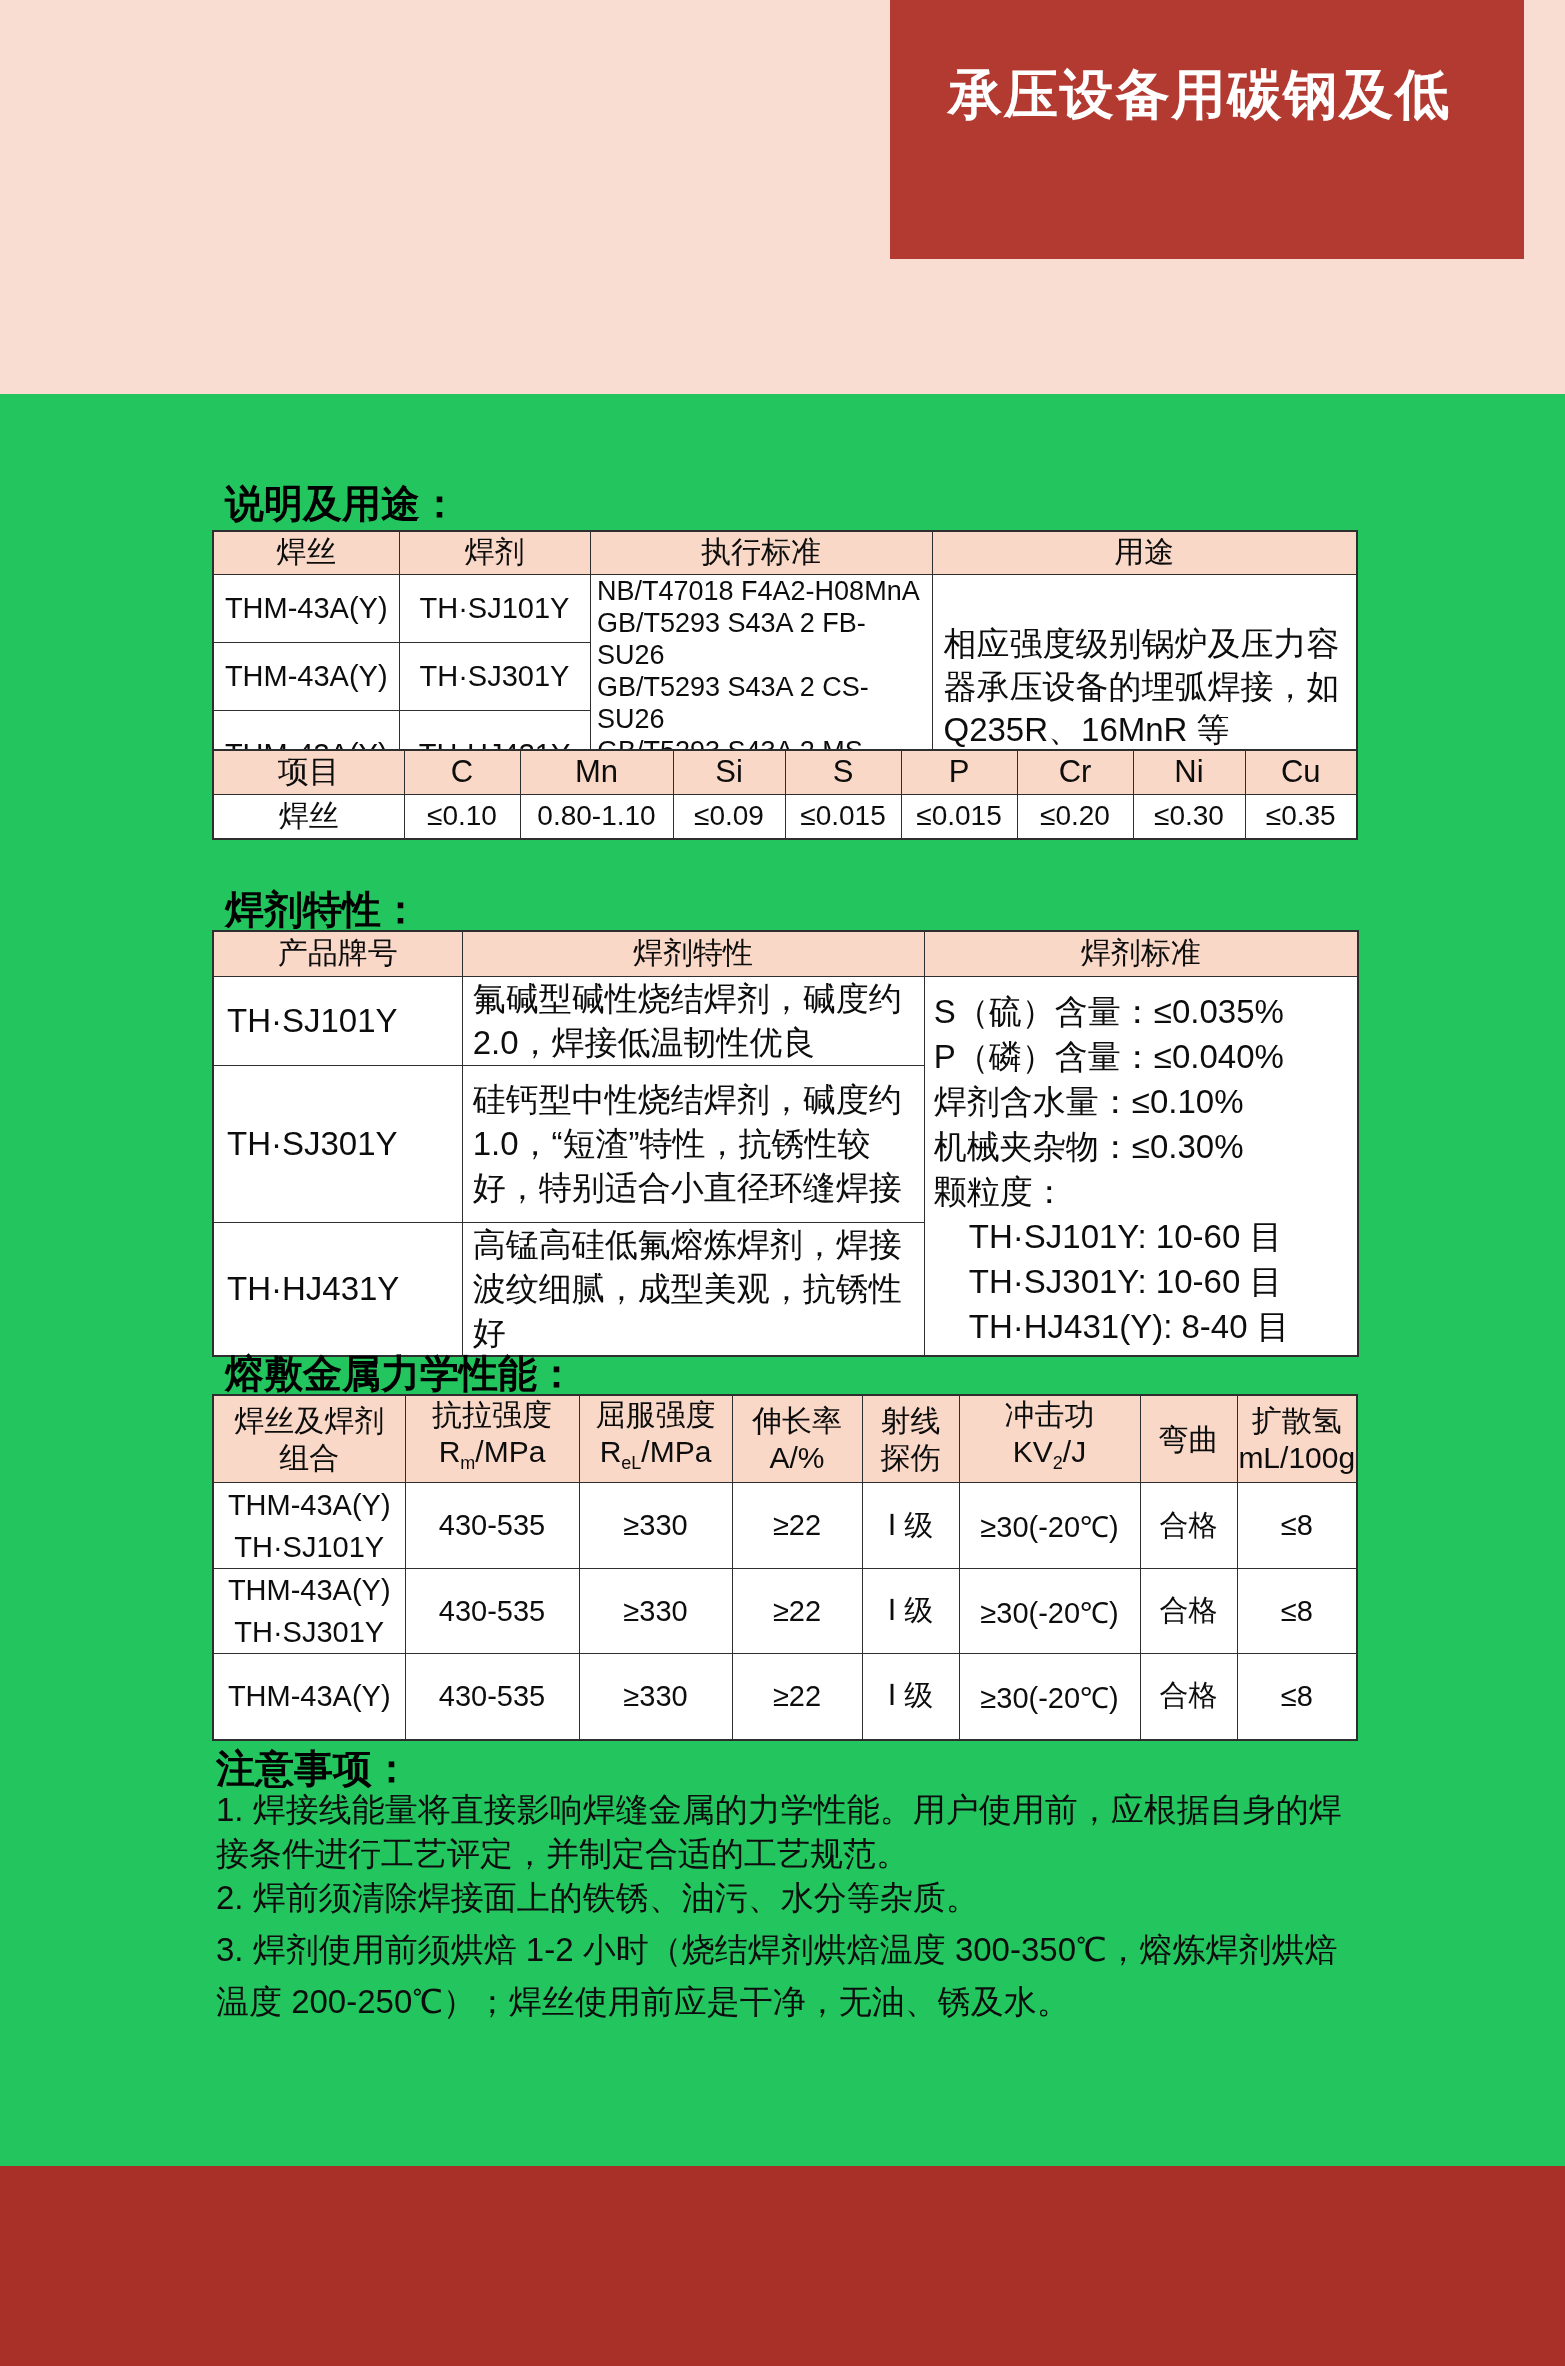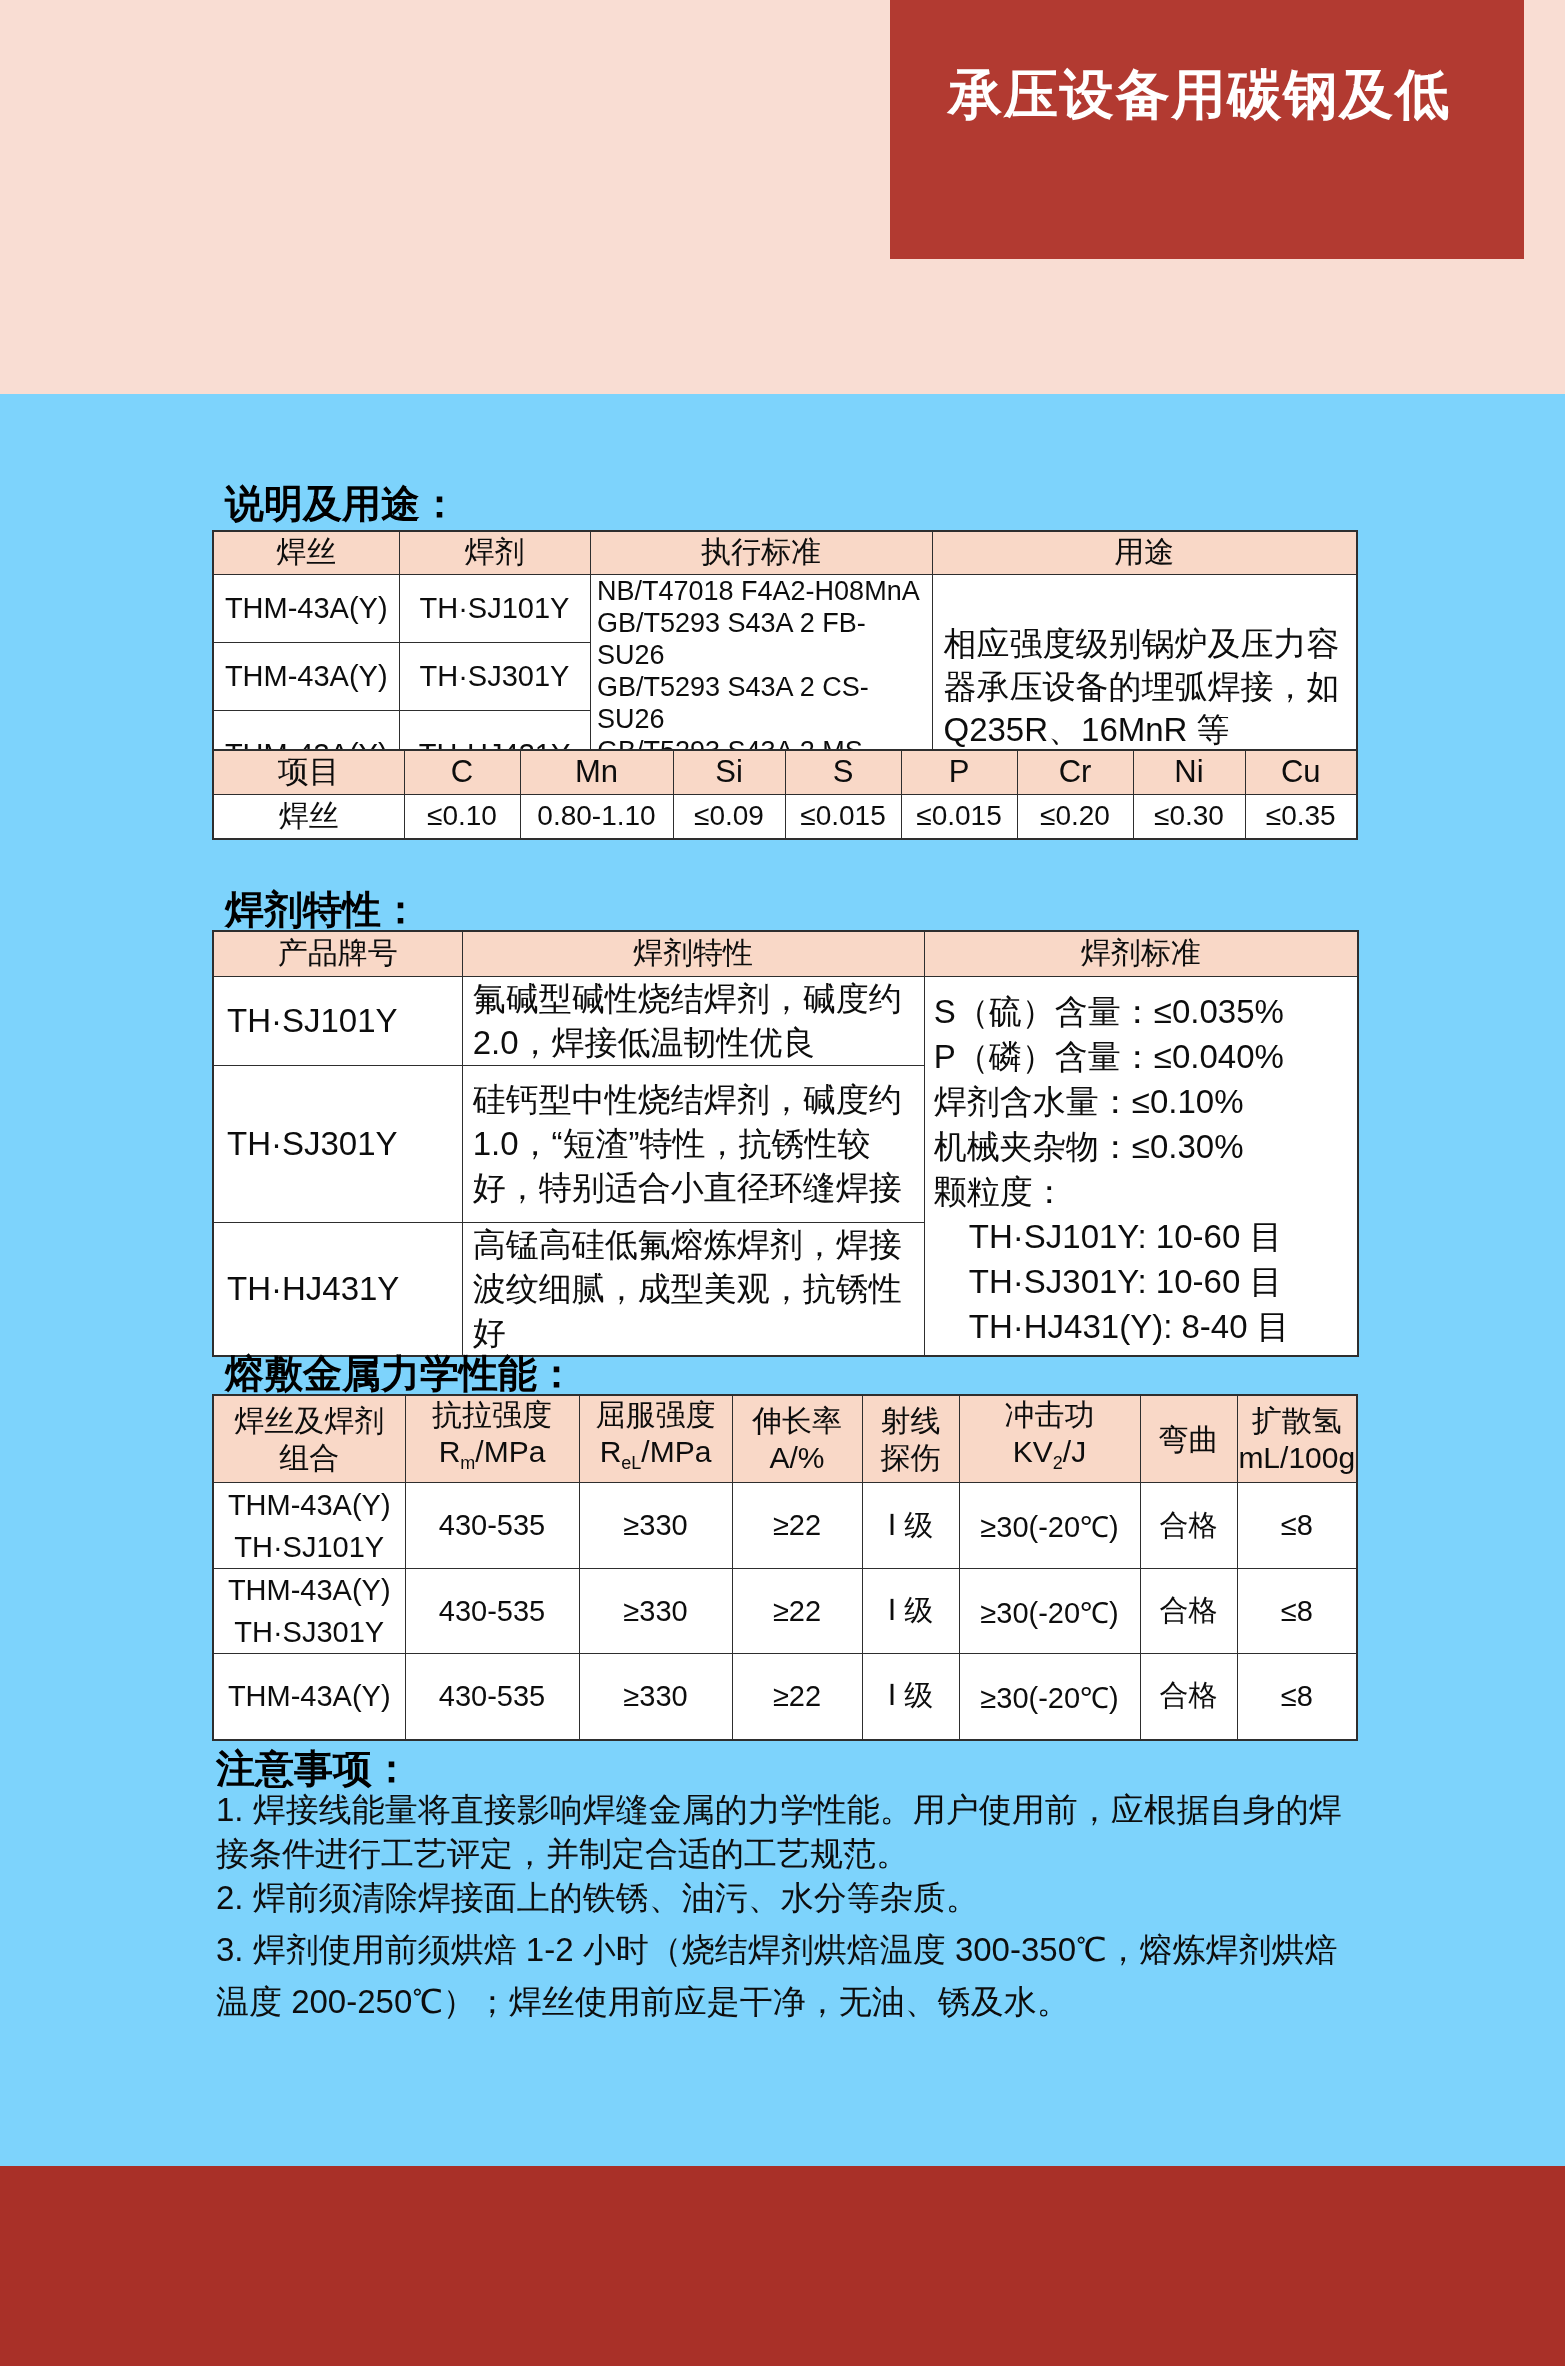--- a/index.html
+++ b/index.html
@@ -1,17 +1,17 @@
 <!DOCTYPE html>
 <html style="font-size:15px"><head>
 <meta charset="utf-8">
 <style>
   html,body { margin:0; padding:0; background:#ffffff; }
   .page {
-    position:relative; width:1566px; height:2366px; background:#7dd3fc;
+    position:relative; width:1566px; height:2366px; background:#22c55e;
     font-family:"Liberation Sans", sans-serif; color:#0d0d0d; overflow:hidden;
   }
   .pink-hero { position:absolute; left:0; top:0; width:1566px; height:394px; background:#f9ddd3; }
   .red-banner {
     position:absolute; left:890px; top:0; width:634px; height:259px; background:#b23a31;
     color:#ffffff; font-weight:bold; font-size:54px; line-height:63px; letter-spacing:1.9px;
     padding:63px 0 0 58px; box-sizing:border-box;
   }
   .red-footer { position:absolute; left:0; top:2166px; width:1566px; height:200px; background:#a93028; }
 

